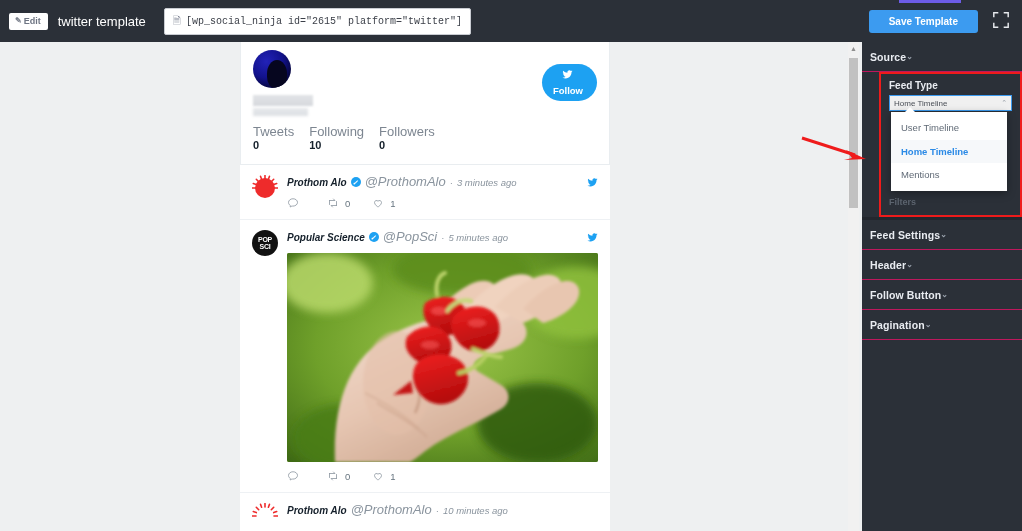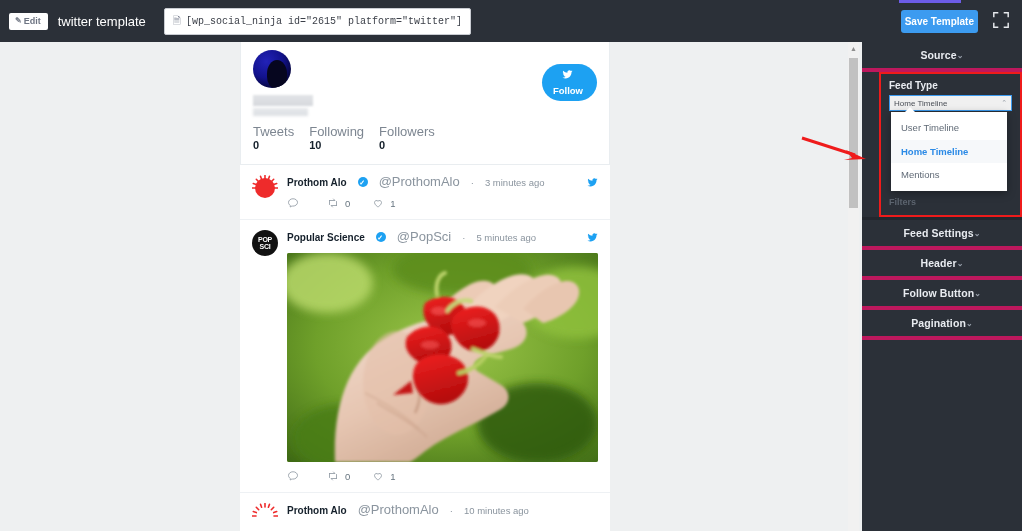--- a/index.html
+++ b/index.html
@@ -47,21 +47,21 @@
   }
   .doc-icon { font-size: 10px; color: #7b8091; }
   .topbar-right {
     position: absolute; right: 10px; top: 0; height: 42px;
     display: flex; align-items: center; gap: 14px;
   }
   .save-btn {
     background: #3c9bf0; color: #ffffff;
     border: none; border-radius: 3px;
     font-size: 10px; font-weight: 700;
-    padding: 6px 4px;
+    padding: 6px 20px;
   }
   .expand-btn {
     width: 20px; height: 20px; position: relative;
     color: #e8eaee;
   }
   .expand-btn svg { display: block; }
 
   
   .preview {
     position: absolute; left: 0; top: 42px;
@@ -135,21 +135,21 @@
     position: absolute; left: 0; top: 0; width: 26px; height: 26px;
   }
   .av-popsci {
     background: #111111; color: #fff;
     display: flex; flex-direction: column; align-items: center; justify-content: center;
     font-size: 7px; font-weight: 900; line-height: 7px;
     font-family: "Liberation Sans", sans-serif;
     letter-spacing: -0.2px;
   }
   .tw-body { flex: 1; min-width: 0; }
-  .tw-meta { display: flex; align-items: baseline; flex-wrap: wrap; gap: 11px; line-height: 13px; }
+  .tw-meta { display: flex; align-items: baseline; flex-wrap: wrap; gap: 4px; line-height: 13px; font-style: italic; }
   .tw-name { font-size: 10px; font-weight: 700; color: #15202b; }
   .verified {
     display: inline-block; width: 10px; height: 10px; border-radius: 50%;
     background: #1da1f2; position: relative; top: 1px;
   }
   .verified::after {
     content: "✓"; position: absolute; left: 1.5px; top: -1.5px;
     font-size: 7px; color: #fff; font-weight: 700;
   }
   .tw-handle { font-size: 13px; color: #8a949e; }
@@ -184,23 +184,23 @@
   .sb-arrow { position: absolute; left: 2px; top: 3px; font-size: 7px; color: #8e8e8e; }
 
   
   .panel {
     position: absolute; right: 0; top: 42px;
     width: 160px; height: 489px;
     background: #2b3038;
     color: #e9ecf1;
   }
   .panel-row {
-    height: 28px; display: flex; align-items: center; justify-content: center;
+    height: 28px; display: flex; align-items: center; justify-content: flex-start;
     padding: 0 8px;
-    border-bottom: 4px solid #be185d;
+    border-bottom: 1px solid #be185d;
     font-size: 10.5px; font-weight: 700;
     letter-spacing: 0.1px;
   }
   .panel-row .chev { font-size: 8px; color: #9aa2ad; }
   .panel-row.tall { height: 30px; }
 
   .feedtype-block {
     position: relative;
     padding: 6px 8px 8px 8px;
     background: #2b3038;

